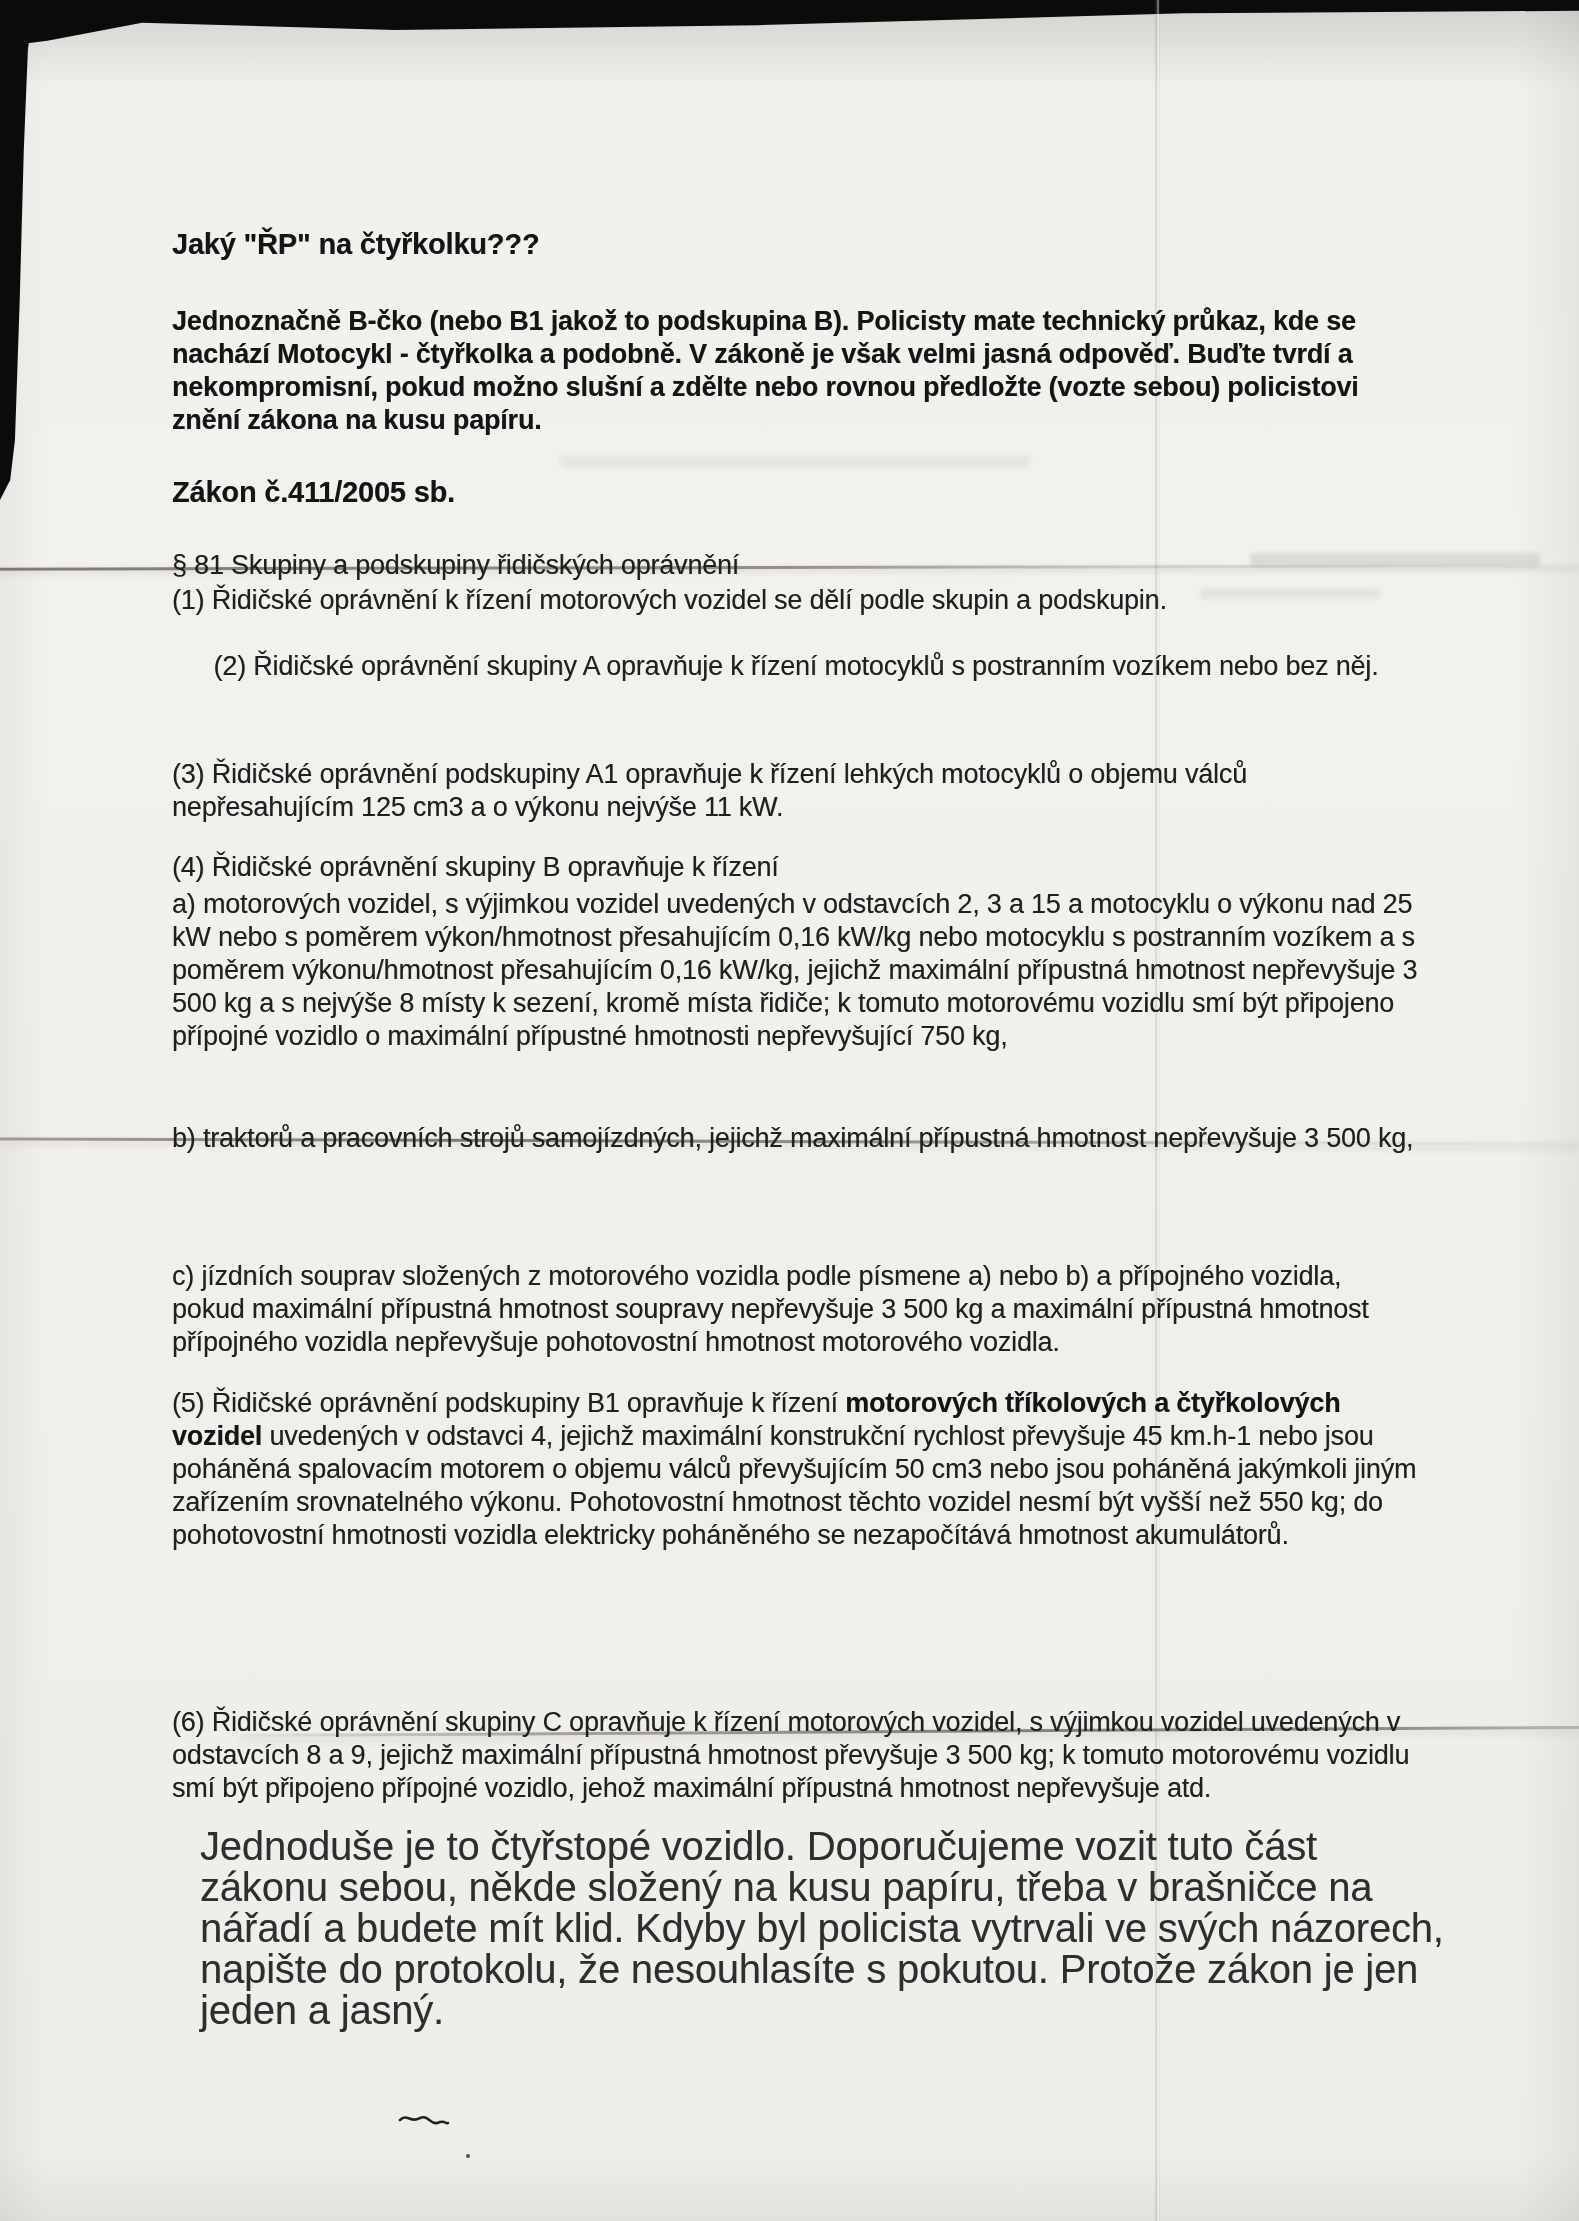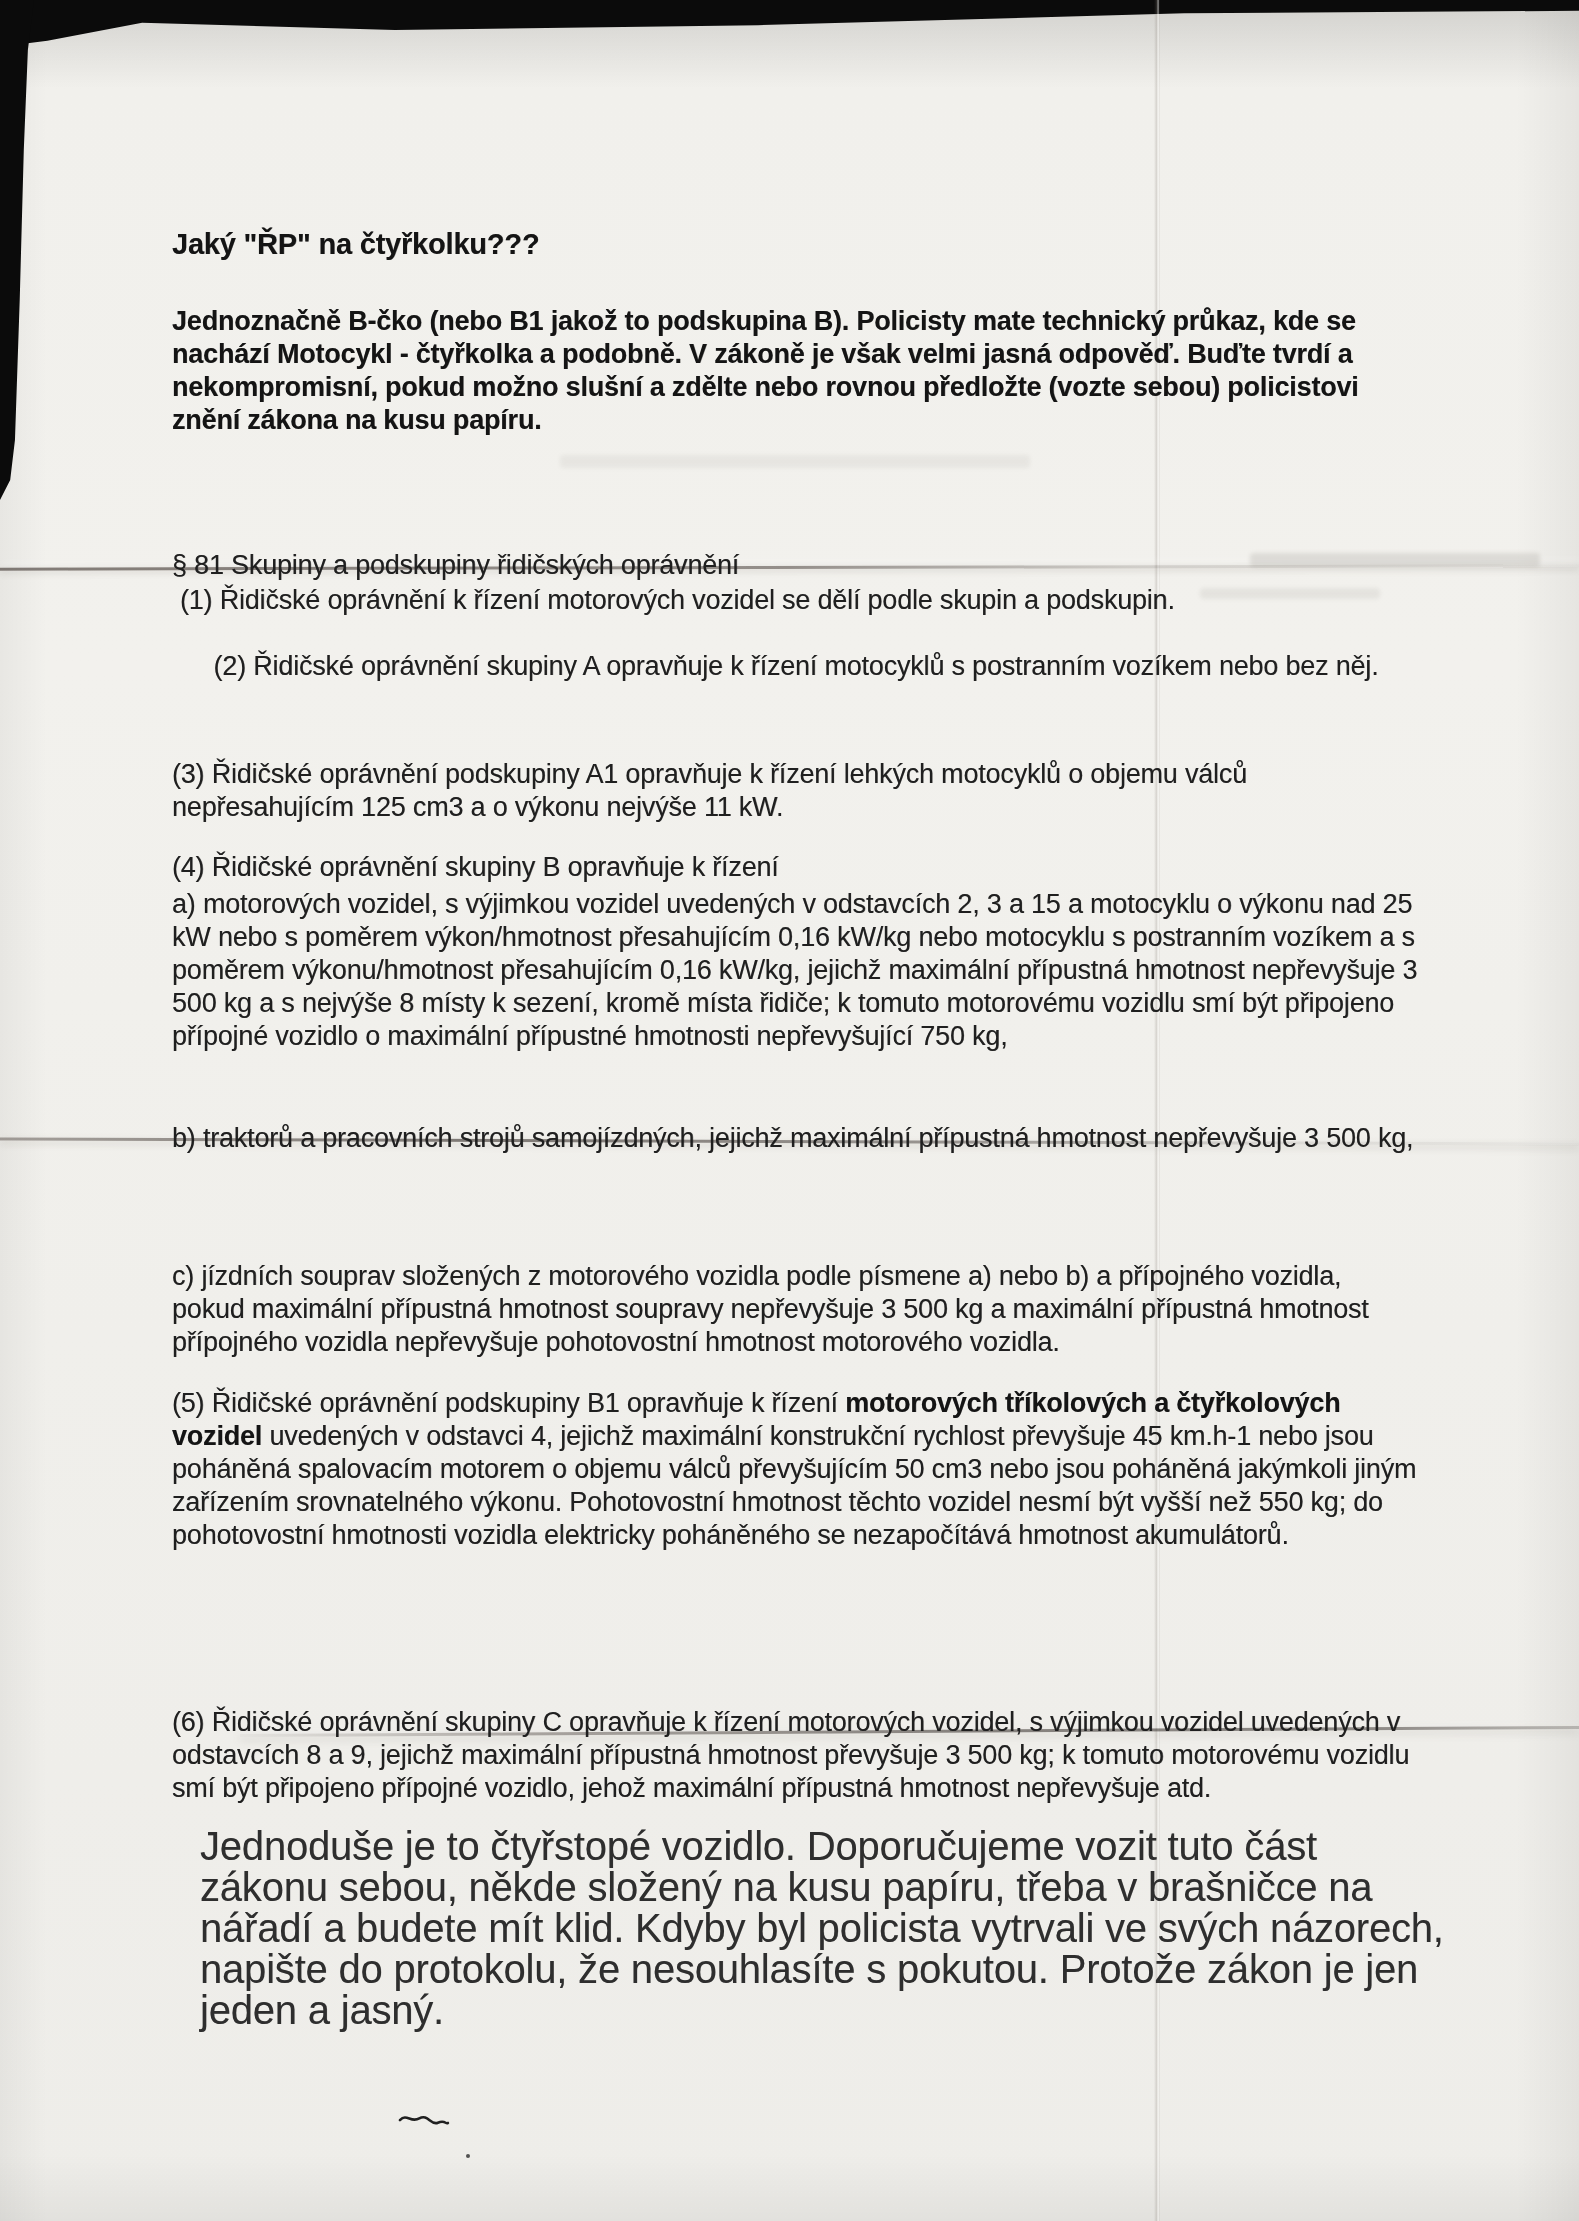--- a/index.html
+++ b/index.html
@@ -83,21 +83,21 @@
     margin: 0;
     font-size: 27px; line-height: 33px; color: #1f1f1f;
     text-shadow: 0.3px 0.3px 0.4px rgba(25,25,25,0.45);
     letter-spacing: -0.2px;
   }
   .bold { font-weight: 700; color: #141414; }
   .title-line   { top: 228px;  font-size: 29px; }
   .intro-par    { top: 305px; }
   .law-line     { top: 476px;  font-size: 29px; }
   .section-line { top: 549px; }
-  .par-1  { top: 584px; margin-left: 8px; }
+  .par-1  { top: 584px; }
   .par-2  { top: 650px; text-align: center; }
   .par-3  { top: 758px; }
   .par-4  { top: 851px; }
   .par-a  { top: 888px; }
   .par-b  { top: 1122px; }
   .par-c  { top: 1222px; margin-top: 38px; }
   .par-5  { top: 1387px; }
   .par-6  { top: 1706px; }
   .closing-par {
     top: 1826px;
@@ -126,20 +126,21 @@
   <div class="crease crease-h3"></div>
 
   <div class="smudge smudge-1"></div>
   <div class="smudge smudge-2"></div>
   <div class="smudge smudge-3"></div>
 
   <p class="tx bold title-line">Jaký "ŘP" na čtyřkolku???</p>
 
   <p class="tx bold intro-par">Jednoznačně B-čko (nebo B1 jakož to podskupina B). Policisty mate technický průkaz, kde se nachází Motocykl - čtyřkolka a podobně. V zákoně je však velmi jasná odpověď. Buďte tvrdí a nekompromisní, pokud možno slušní a zdělte nebo rovnou předložte (vozte sebou) policistovi znění zákona na kusu papíru.</p>
 
+  <p class="tx bold law-line">Zákon č.411/2005 sb.</p>
 
   <p class="tx section-line">§ 81 Skupiny a podskupiny řidičských oprávnění</p>
 
   <p class="tx par-1">(1) Řidičské oprávnění k řízení motorových vozidel se dělí podle skupin a podskupin.</p>
 
   <p class="tx par-2">(2) Řidičské oprávnění skupiny A opravňuje k řízení motocyklů s postranním vozíkem nebo bez něj.</p>
 
   <p class="tx par-3">(3) Řidičské oprávnění podskupiny A1 opravňuje k řízení lehkých motocyklů o objemu válců nepřesahujícím 125 cm3 a o výkonu nejvýše 11 kW.</p>
 
   <p class="tx par-4">(4) Řidičské oprávnění skupiny B opravňuje k řízení</p>

